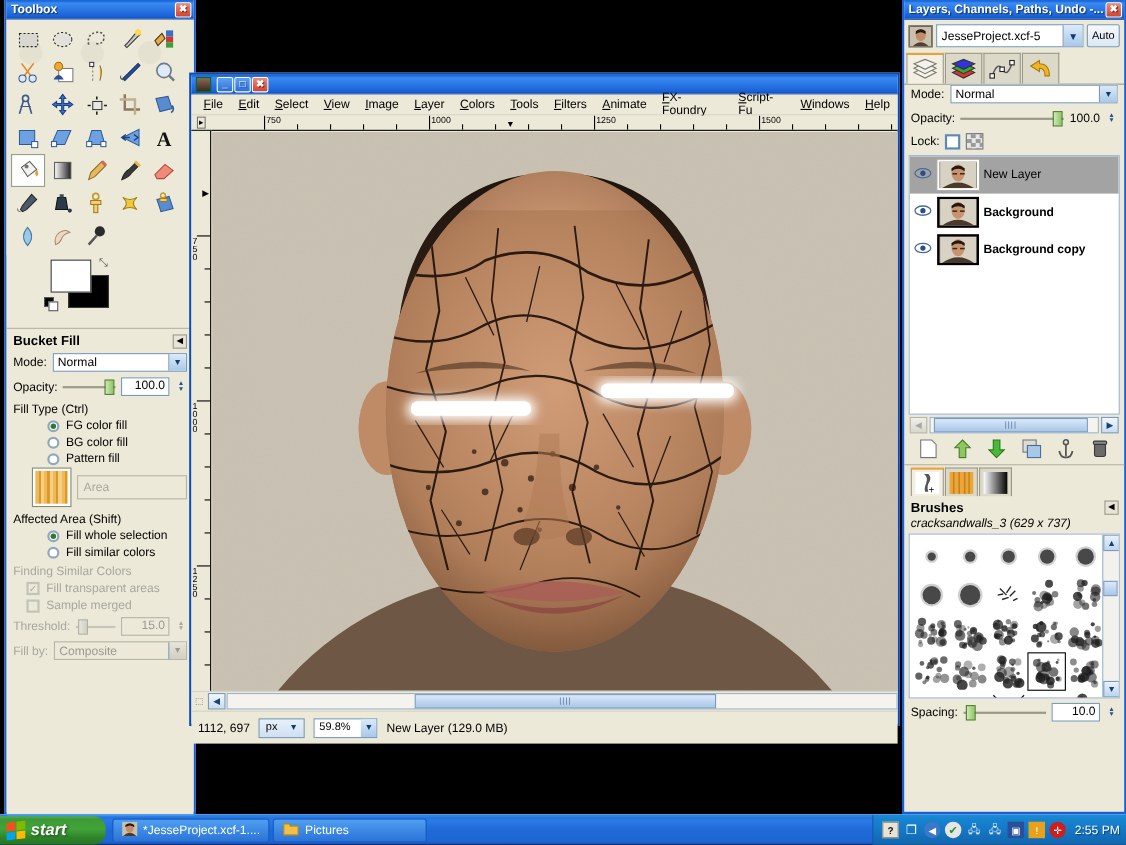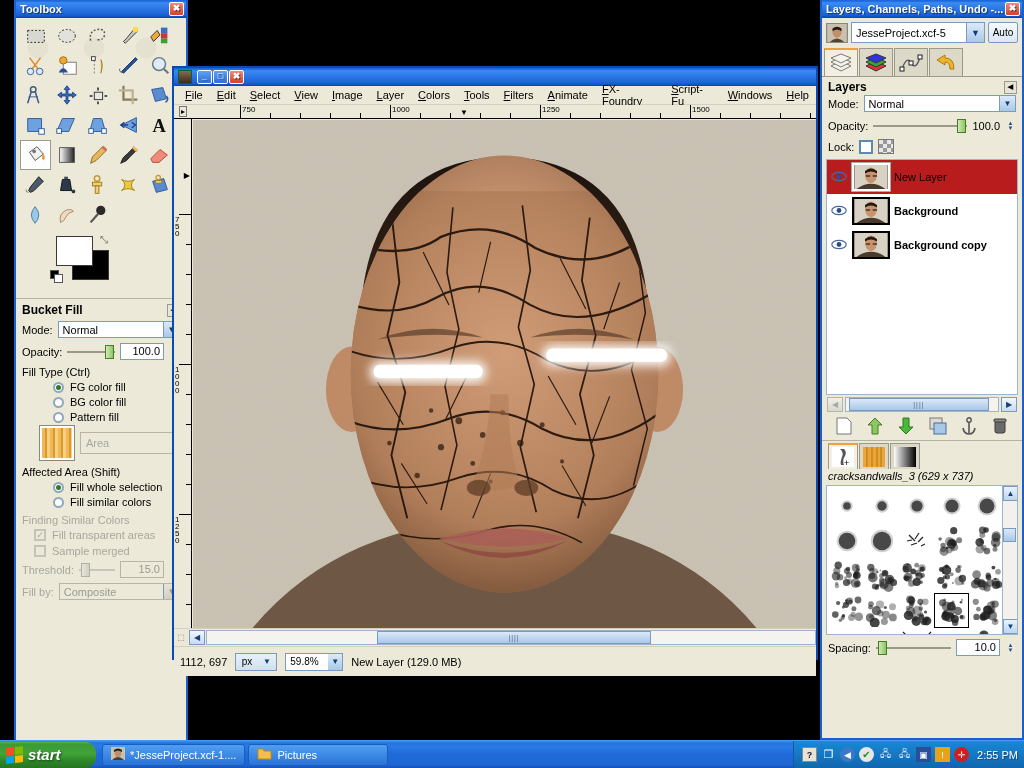--- a/index.html
+++ b/index.html
@@ -19,21 +19,21 @@
   .xp-btn{
     width:15px;height:14px; margin-left:1px; border:1px solid #fff; border-radius:2px;
     display:flex;align-items:center;justify-content:center;
     font-size:9px; font-weight:bold; color:#fff; line-height:1;
     background:linear-gradient(180deg,#5ea2f2,#2f6fd8);
   }
   .xp-btn.close{ background:linear-gradient(180deg,#f08a7a,#d6422a); }
 
   
   #toolbox{
-    position:absolute; left:14px; top:0; width:174px; height:740px;
+    position:absolute; left:4px; top:0; width:174px; height:740px;
     background:#ece9d8; border:2px solid #1a5fd0; border-top:none;
   }
   #toolbox .xp-titlebar{ margin:-0px; }
   .tb-body{ background:#ece9d8; height:100%; }
   .tool-grid{
     display:grid; grid-template-columns:repeat(5,31px); gap:0px;
     padding:2px 4px; background:#ece9d8;
     background-image:radial-gradient(circle at 22px 30px, rgba(0,0,0,.035) 10px, transparent 11px),
                      radial-gradient(circle at 78px 30px, rgba(0,0,0,.035) 10px, transparent 11px),
                      radial-gradient(circle at 130px 30px, rgba(0,0,0,.035) 10px, transparent 11px);
@@ -140,21 +140,21 @@
     display:flex;align-items:center;justify-content:center;font-size:9px;color:#0a3d7a;}
   .autobtn{ width:30px;height:21px; border:1px solid #7a9bbd; border-radius:2px;
     background:linear-gradient(180deg,#f6f9fc,#dbe7f4); display:flex;align-items:center;justify-content:center;font-size:10px;}
   .dock-tabs{ display:flex; gap:1px; padding:2px 2px 0 2px; border-bottom:1px solid #9a9a8a;}
   .dtab{ width:34px;height:28px; display:flex;align-items:center;justify-content:center;
     background:#ddd9c8; border:1px solid #9a9a8a; border-bottom:none;}
   .dtab.sel{ background:#f2efe2; border-top:2px solid #e8a33d; }
   .panel-head{ display:flex;align-items:center;justify-content:space-between; padding:3px 5px 1px 6px; font-weight:bold; font-size:12px;}
   .layerlist{ margin:2px 4px 0 4px; background:#fff; border:1px solid #9bb5cf; height:236px; overflow:hidden;}
   .layerrow{ display:flex; align-items:center; gap:4px; height:34px; padding:0 3px; }
-  .layerrow.sel{ background:#b91c1c; }
+  .layerrow.sel{ background:#a3a3a3; }
   .eye{ width:18px; text-align:center; font-size:11px; }
   .lthumb{ width:38px;height:28px; border:2px solid #000; overflow:hidden; position:relative; background:#8a7a6a;}
   .lthumb.sel-thumb{ border:2px solid #fff; outline:1px solid #aaa;}
   .lname{ font-size:11px; white-space:nowrap; overflow:hidden; }
   .lname.b{ font-weight:bold; }
   .list-hscroll{ margin:2px 4px 0 4px; display:flex; align-items:center; gap:1px; }
   .lbtns{ display:flex; justify-content:space-around; align-items:center; padding:4px 6px 4px 6px; border-bottom:1px solid #b6b3a5;}
   .lbtn{ width:22px;height:20px; display:flex;align-items:center;justify-content:center; font-size:14px; }
   .brushhead{ font-style:italic; font-size:11px; padding:1px 6px 3px 6px; }
   .brushgrid{ margin:0 4px; background:#fff; border:1px solid #9bb5cf; height:150px; position:relative; overflow:hidden;}
@@ -757,24 +757,20 @@
           </g>
         </svg>
     </div>
     <div class="dtab">
       <svg width="24" height="20" viewBox="0 0 24 20">
           <path d="M20 16 Q20 5 11 5 L11 2 L3 7 L11 12 L11 9 Q16 9 16 16Z" fill="#f0b429" stroke="#a87a10"></path>
         </svg>
     </div>
   </div>
 
-  <div class="panel-head">
-    <span>Layers</span>
-    <span class="tri-btn">◀</span>
-  </div>
 
   <div class="row" style="padding:0 6px;">
     <label>Mode:</label>
     <div class="combo">
       <span>Normal</span>
       <span class="arrow">▼</span>
     </div>
   </div>
 
   <div class="row" style="padding:0 6px;">
@@ -914,20 +910,24 @@
             <linearGradient id="gr">
               <stop offset="0" stop-color="#fff"></stop>
               <stop offset="1" stop-color="#000"></stop>
             </linearGradient>
           </defs>
         <rect width="22" height="20" fill="url(#gr)"></rect>
         </svg>
     </div>
   </div>
 
+  <div class="panel-head">
+    <span>Brushes</span>
+    <span class="tri-btn">◀</span>
+  </div>
   <div class="brushhead">cracksandwalls_3 (629 x 737)</div>
 
   <div class="brushgrid" id="brushgrid">
       <div class="bcell" style="left: 142px; top: 142px;">
         <svg width="32" height="32" viewBox="0 0 32 32">
           <circle cx="21.0" cy="16.9" r="2.3" fill="#1f1f1f" opacity="0.69"></circle>
           <circle cx="12.9" cy="5.1" r="4.7" fill="#1f1f1f" opacity="0.81"></circle>
           <circle cx="19.2" cy="23.4" r="3.4" fill="#1f1f1f" opacity="0.60"></circle>
           <circle cx="22.8" cy="24.4" r="1.2" fill="#1f1f1f" opacity="0.48"></circle>
           <circle cx="5.5" cy="21.2" r="3.6" fill="#1f1f1f" opacity="0.68"></circle>

